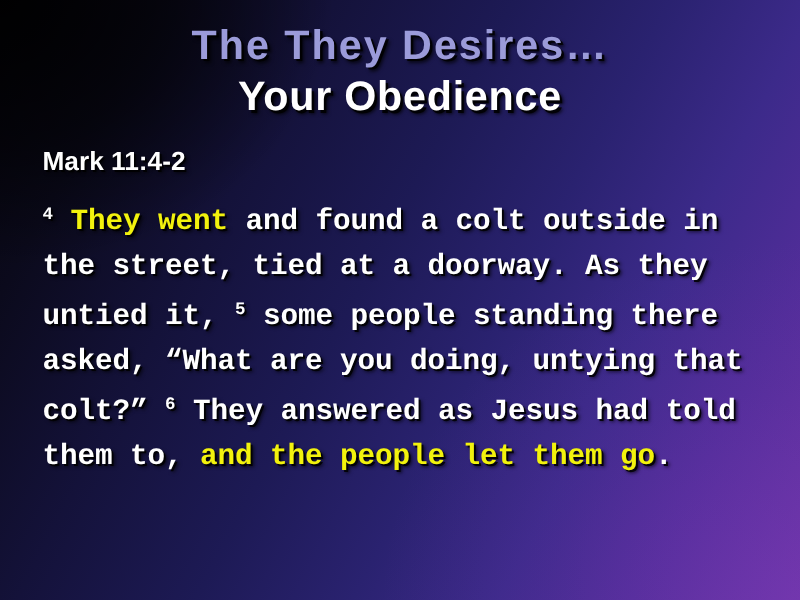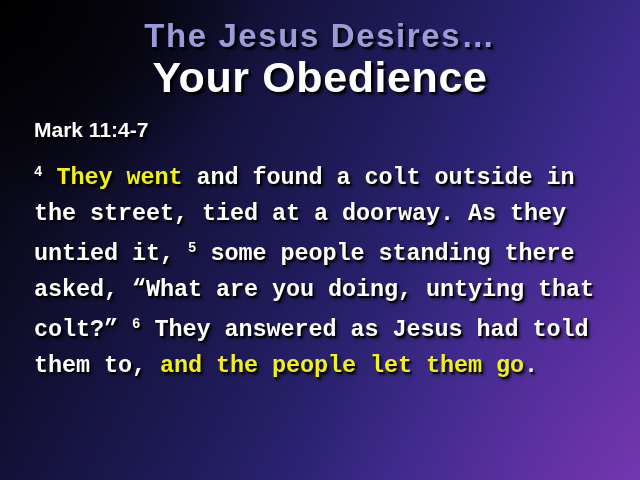--- a/index.html
+++ b/index.html
@@ -61,21 +61,21 @@
     font-weight: bold;
     color: #9b9bd9;
     letter-spacing: 1.6px;
     line-height: 40px;
     text-shadow:
       2px 2px 0px rgba(0,0,0,0.85),
       3px 3px 3px rgba(0,0,0,0.7);
     white-space: nowrap;
   }
   .title-line2 {
-    font-size: 43px;
+    font-size: 33px;
     font-weight: bold;
     color: #ffffff;
     letter-spacing: 0.6px;
     line-height: 42px;
     text-shadow:
       2px 2px 0px rgba(0,0,0,0.85),
       3px 3px 3px rgba(0,0,0,0.75);
     white-space: nowrap;
   }
 
@@ -121,27 +121,27 @@
     letter-spacing: 0;
   }
 </style>
 </head>
 <body>
 
 <div id="slide">
   <div class="layer">
 
     <div class="title-block">
-      <div class="title-line1">The Jesus Desires…</div>
+      <div class="title-line1">The They Desires…</div>
       <div class="title-line2">Your Obedience</div>
     </div>
 
     <div class="body-block">
 
-      <div class="ref-line">Mark 11:4-7</div>
+      <div class="ref-line">Mark 11:4-2</div>
 
       <div class="scripture">
         <span class="vnum">4</span><span>&nbsp;</span><span class="hl">They went</span><span> and found a colt outside in the street, tied at a doorway. As they untied it, </span><span class="vnum">5</span><span> some people standing there asked, “What are you doing, untying that colt?” </span><span class="vnum">6</span><span> They answered as Jesus had told them to, </span><span class="hl">and the people let them go</span><span>.</span>
       </div>
 
     </div>
 
   </div>
 </div>
 

